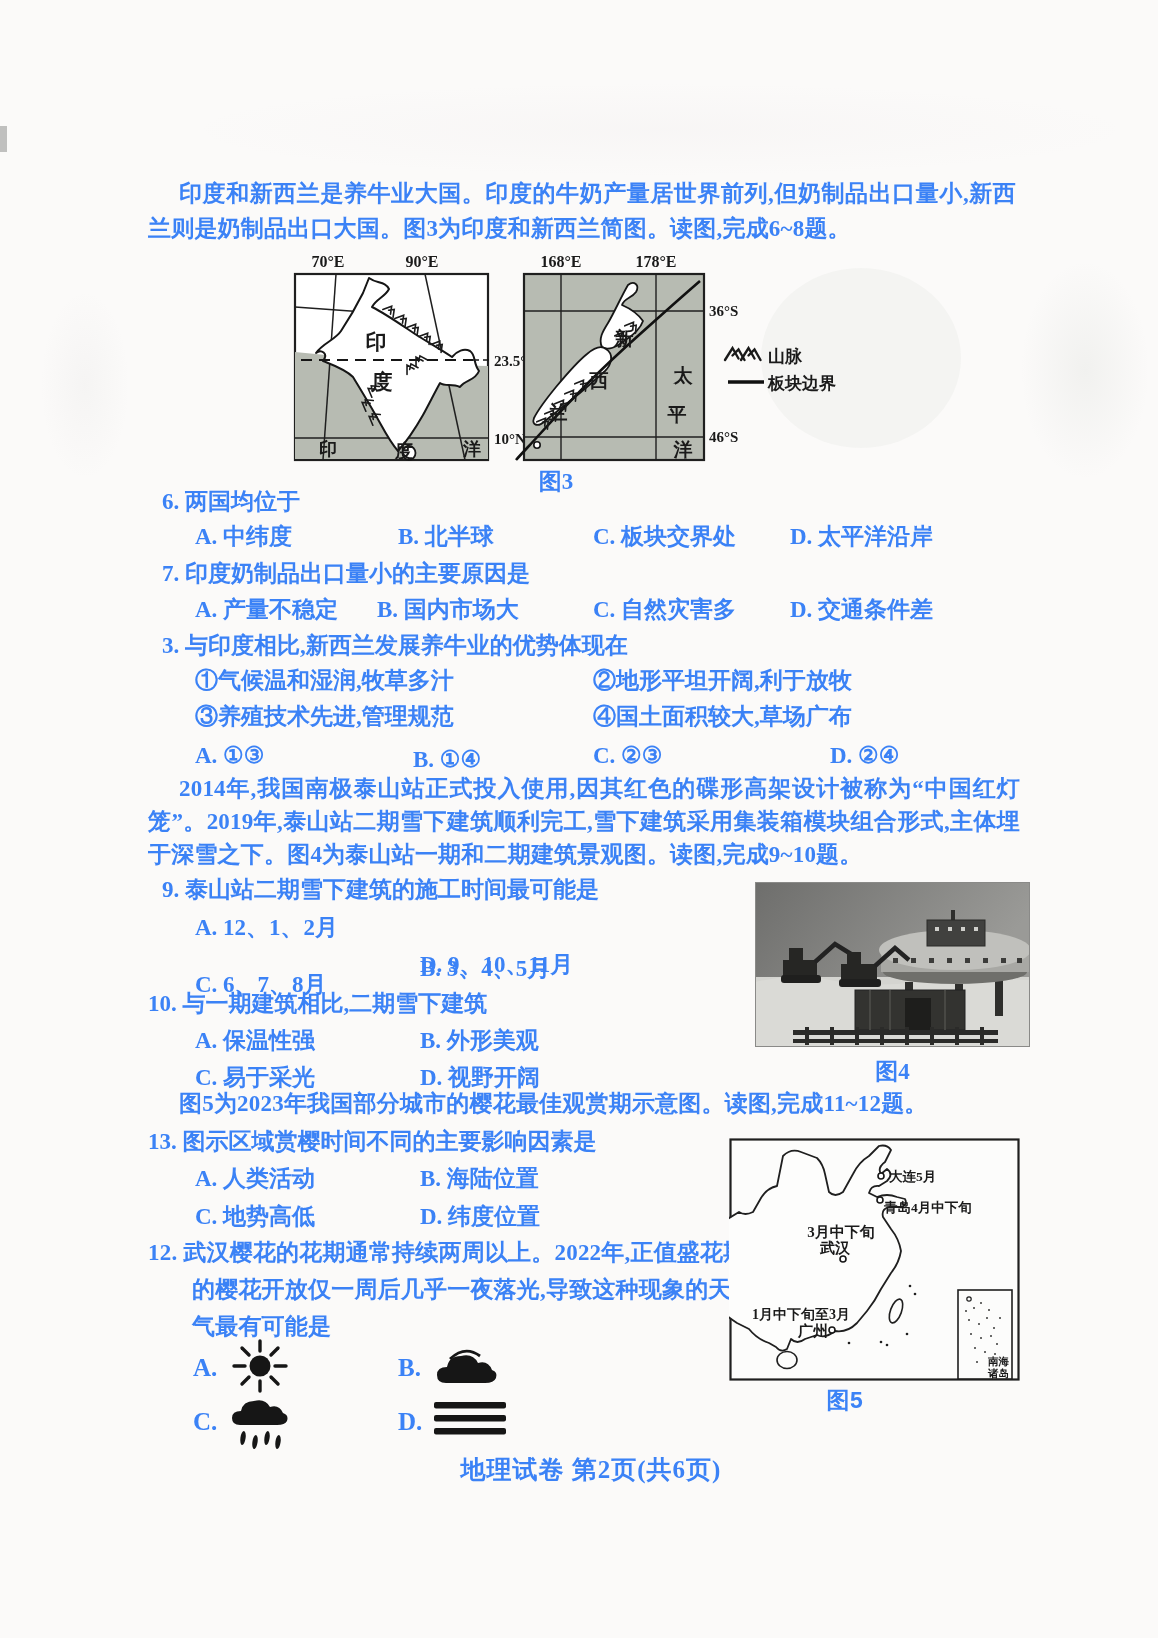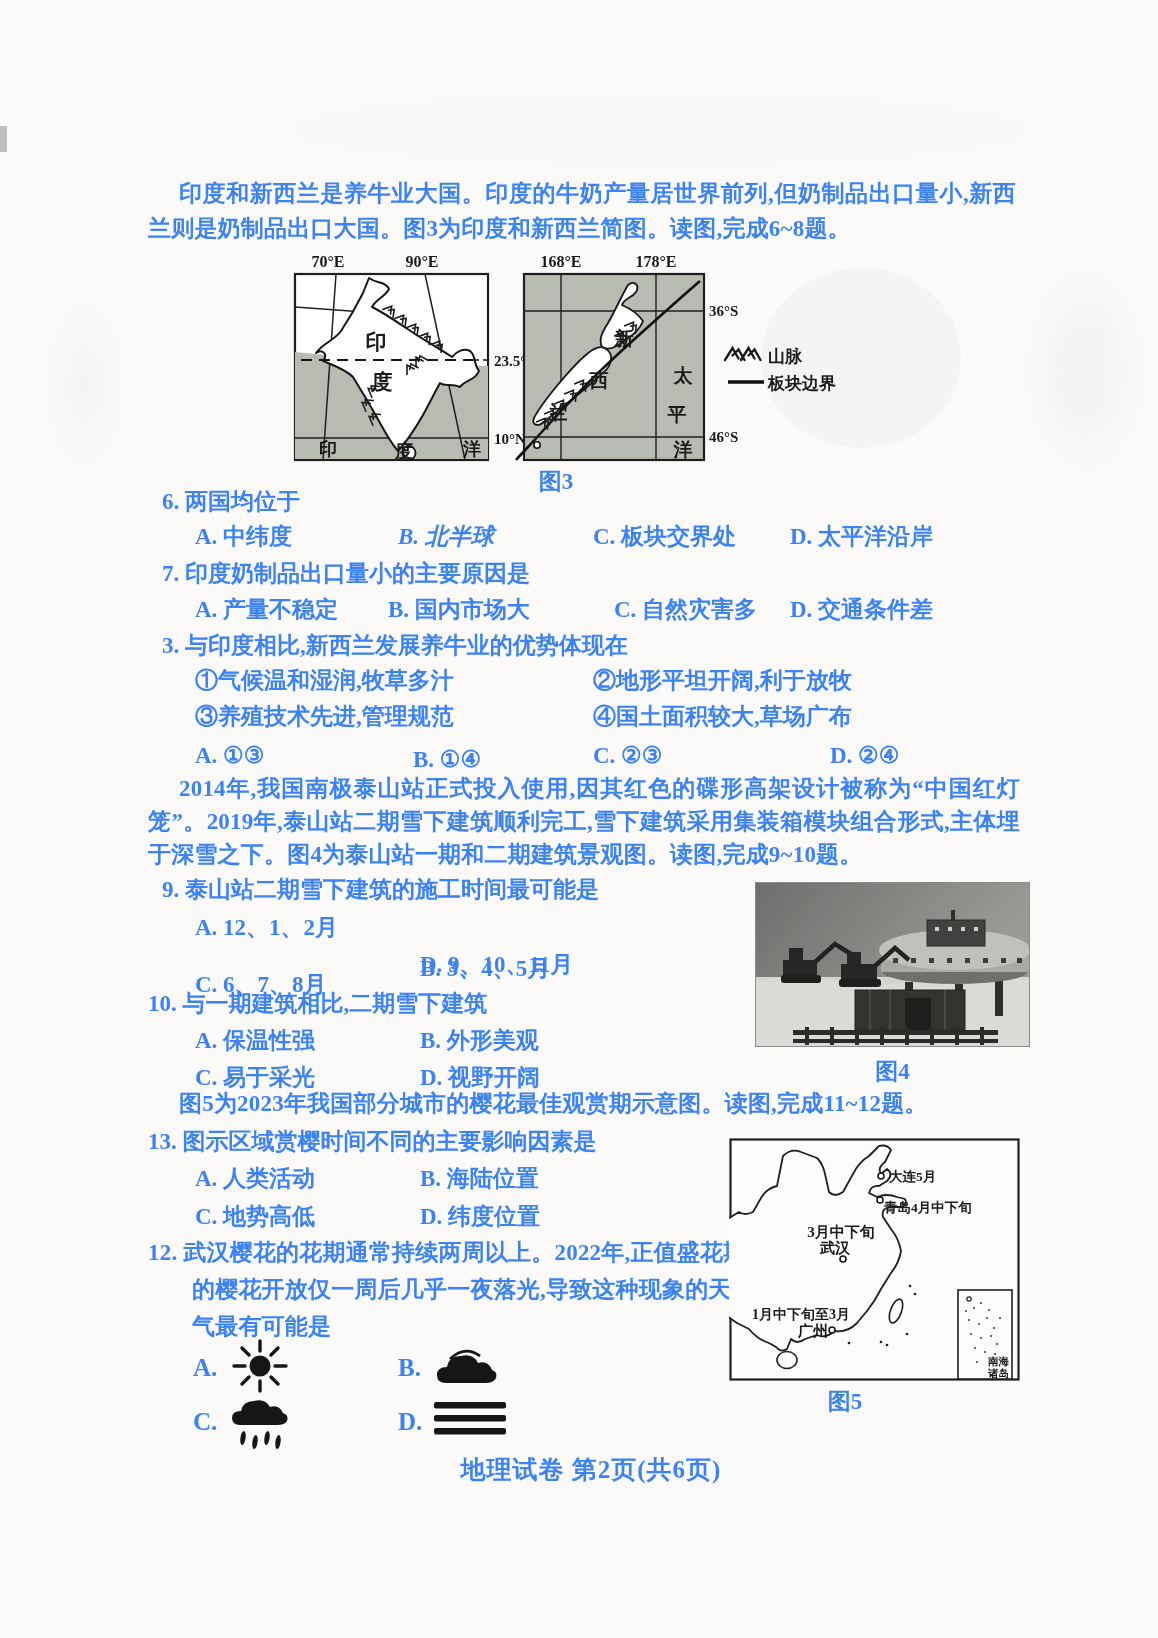--- a/index.html
+++ b/index.html
@@ -112,28 +112,28 @@
     <use href="#mtk" transform="translate(474,106) scale(1.5)"></use>
     <text x="492" y="114" font-size="17" text-anchor="start">山脉</text>
     <path d="M452,134 L488,134" stroke="#111" stroke-width="3.4"></path>
     <text x="492" y="141" font-size="17" text-anchor="start">板块边界</text>
   </g>
 </svg>
 <div class="t cap" style="left:276px;top:464px;width:560px;">图3</div>
 
 <div class="t" style="left:162px;top:484px;">6. 两国均位于</div>
 <div class="t opt" style="left:195px;top:519px;">A. 中纬度</div>
-<div class="t opt" style="left:398px;top:519px;font-style:italic;">B. 北半球</div>
+<div class="t opt" style="left:398px;top:519px;">B. 北半球</div>
 <div class="t opt" style="left:593px;top:519px;">C. 板块交界处</div>
 <div class="t opt" style="left:790px;top:519px;">D. 太平洋沿岸</div>
 
 <div class="t" style="left:162px;top:556px;">7. 印度奶制品出口量小的主要原因是</div>
 <div class="t opt" style="left:195px;top:592px;">A. 产量不稳定</div>
-<div class="t opt" style="left:388px;top:592px;text-align:right;">B. 国内市场大</div>
-<div class="t opt" style="left:614px;top:592px;">C. 自然灾害多</div>
+<div class="t opt" style="left:377px;top:592px;text-align:right;">B. 国内市场大</div>
+<div class="t opt" style="left:593px;top:592px;">C. 自然灾害多</div>
 <div class="t opt" style="left:790px;top:592px;">D. 交通条件差</div>
 
 <div class="t" style="left:162px;top:628px;">3. 与印度相比,新西兰发展养牛业的优势体现在</div>
 <div class="t opt" style="left:195px;top:663px;">①气候温和湿润,牧草多汁</div>
 <div class="t opt" style="left:593px;top:663px;">②地形平坦开阔,利于放牧</div>
 <div class="t opt" style="left:195px;top:699px;">③养殖技术先进,管理规范</div>
 <div class="t opt" style="left:593px;top:699px;">④国土面积较大,草场广布</div>
 <div class="t opt" style="left:195px;top:738px;">A. ①③</div>
 <div class="t opt" style="left:398px;top:742px;margin-left:15px;">B. ①④</div>
 <div class="t opt" style="left:593px;top:738px;">C. ②③</div>
@@ -319,15 +319,15 @@
       <circle cx="256" cy="214" r="1"></circle>
         <circle cx="266" cy="216" r="1"></circle>
         <circle cx="237" cy="173" r="1"></circle>
       <circle cx="271" cy="180" r="1"></circle>
         <circle cx="248" cy="224" r="1"></circle>
     </g>
     <text x="280" y="227" font-size="10.5" text-anchor="end">南海</text>
     <text x="280" y="239" font-size="10.5" text-anchor="end">诸岛</text>
   </g>
 </svg>
-<div class="t cap" style="left:700px;top:1384px;width:290px;">图5</div>
+<div class="t cap" style="left:700px;top:1384px;width:290px;font-family:Liberation Mono, monospace;">图5</div>
 
 <div class="t footer" style="left:12px;top:1452px;width:1158px;">地理试卷  第2页(共6页)</div>
 
 </body></html>

